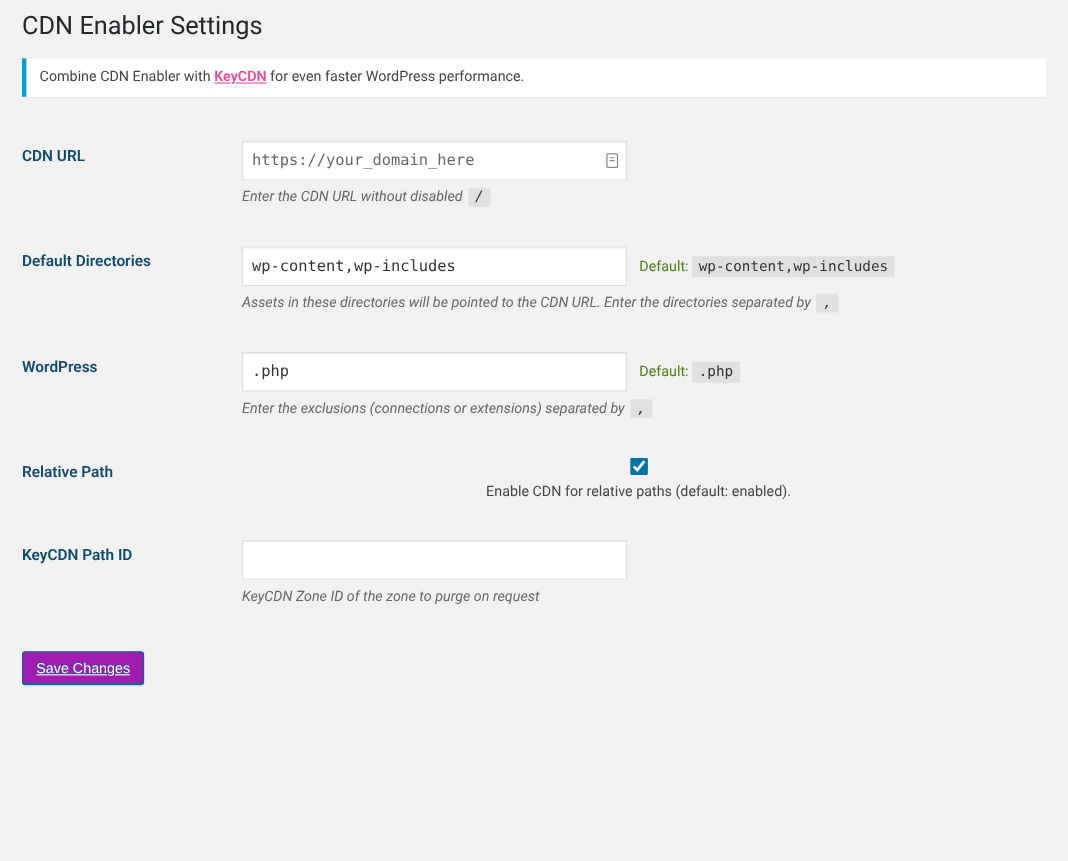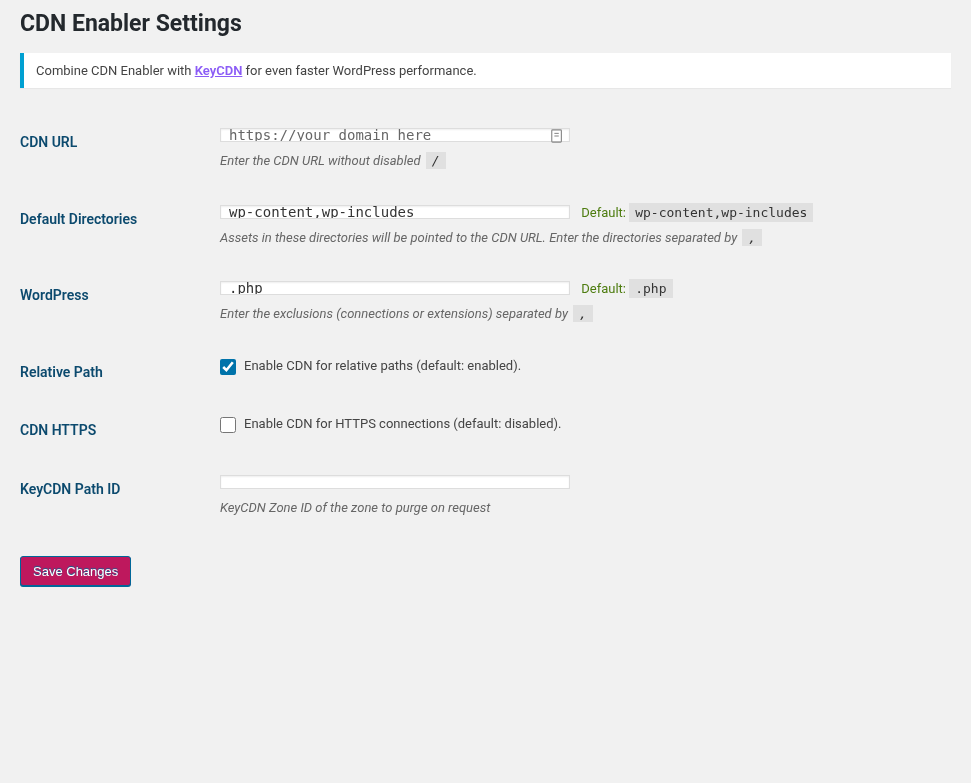--- a/index.html
+++ b/index.html
@@ -6,36 +6,36 @@
     body {
       background: #f1f1f1;
       font-family: -apple-system, BlinkMacSystemFont, "Segoe UI", Roboto, sans-serif;
       font-size: 13px;
       color: #23282d;
       padding: 0 20px 40px 20px;
       width: 971px;
     }
     h1.page-title {
       font-size: 23px;
-      font-weight: 700;
+      font-weight: 400;
       color: #23282d;
       padding: 9px 0 4px 0;
       line-height: 1.3;
     }
     .notice {
       background: #fff;
       border-left: 4px solid #00a0d2;
       margin: 10px 0 25px 0;
       padding: 10px 12px;
       box-shadow: 0 1px 1px rgba(0,0,0,0.04);
       font-size: 13px;
       color: #444;
     }
     .notice a {
-      color: #8b5cf6;
+      color: #ec4899;
       font-weight: 600;
       text-decoration: underline;
     }
     table.form-table {
       width: 100%;
       border-collapse: collapse;
     }
     table.form-table th {
       text-align: left;
       vertical-align: top;
@@ -46,21 +46,21 @@
       padding: 20px 10px 20px 0;
       line-height: 1.3;
     }
     table.form-table td {
       vertical-align: top;
       padding: 15px 10px 20px 0;
       line-height: 1.3;
     }
     input.regular-text {
       width: 350px;
-      height: 14px;
+      height: 36px;
       padding: 3px 8px;
       font-size: 14px;
       border: 1px solid #ddd;
       border-radius: 0;
       background: #fff;
       box-shadow: inset 0 1px 2px rgba(0,0,0,0.07);
       font-family: Menlo, Consolas, monospace;
       color: #333;
     }
     input.regular-text::placeholder {
@@ -93,39 +93,41 @@
       font-size: 13px;
       color: #333;
       margin-left: 2px;
     }
     label.checkbox-label {
       font-size: 13px;
       color: #444;
       display: flex;
       align-items: center;
       gap: 8px;
+      flex-direction: column;
     }
     input[type="checkbox"] {
       width: 16px;
       height: 16px;
       accent-color: #0073aa;
       border: 1px solid #b4b9be;
     }
     .submit-row { margin-top: 20px; }
     .button-primary {
-      background: #be185d;
+      background: #a21caf;
       border: 1px solid #006799;
       color: #fff;
       font-size: 13px;
       height: 30px;
       padding: 0 12px;
       border-radius: 3px;
       cursor: pointer;
       box-shadow: 0 1px 0 #006799;
       text-shadow: 0 -1px 1px #006799;
+      text-decoration: underline;
     }
     .input-wrap { position: relative; display: inline-block; }
     .input-icon {
       position: absolute;
       right: 6px;
       top: 50%;
       transform: translateY(-50%);
       width: 14px;
       height: 14px;
       color: #888;
@@ -191,29 +193,20 @@
   <tr>
     <th>Relative Path</th>
     <td>
       <label class="checkbox-label">
         <input type="checkbox" id="relpath" checked="" style="">
         <span>Enable CDN for relative paths (default: enabled).</span>
       </label>
     </td>
   </tr>
 
-  <tr>
-    <th>CDN HTTPS</th>
-    <td>
-      <label class="checkbox-label">
-        <input type="checkbox" id="cdnhttps" style="">
-        <span>Enable CDN for HTTPS connections (default: disabled).</span>
-      </label>
-    </td>
-  </tr>
 
 
   <tr>
     <th>KeyCDN Path ID</th>
     <td>
       <input type="text" class="regular-text" value="" style="">
       <span class="description">KeyCDN Zone ID of the zone to purge on request</span>
     </td>
   </tr>
 

